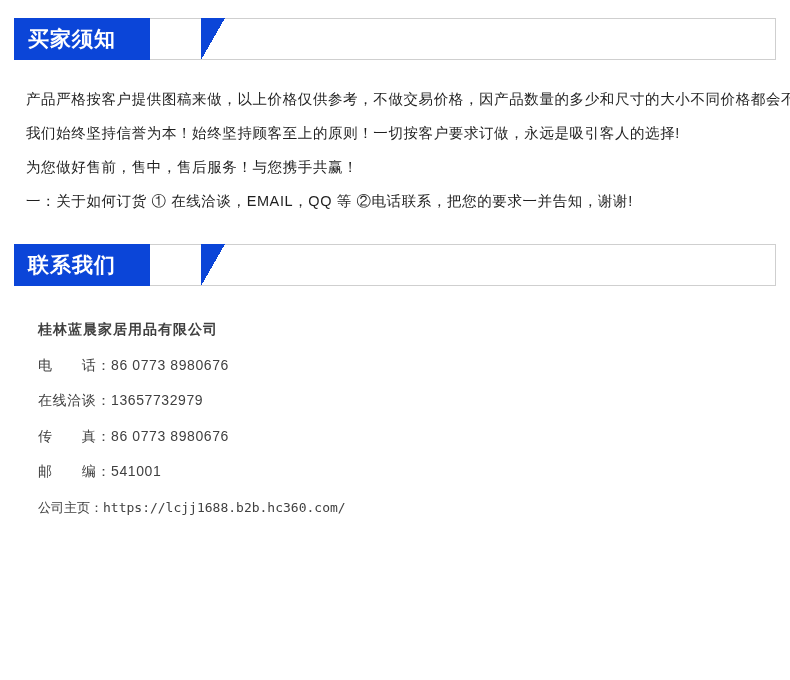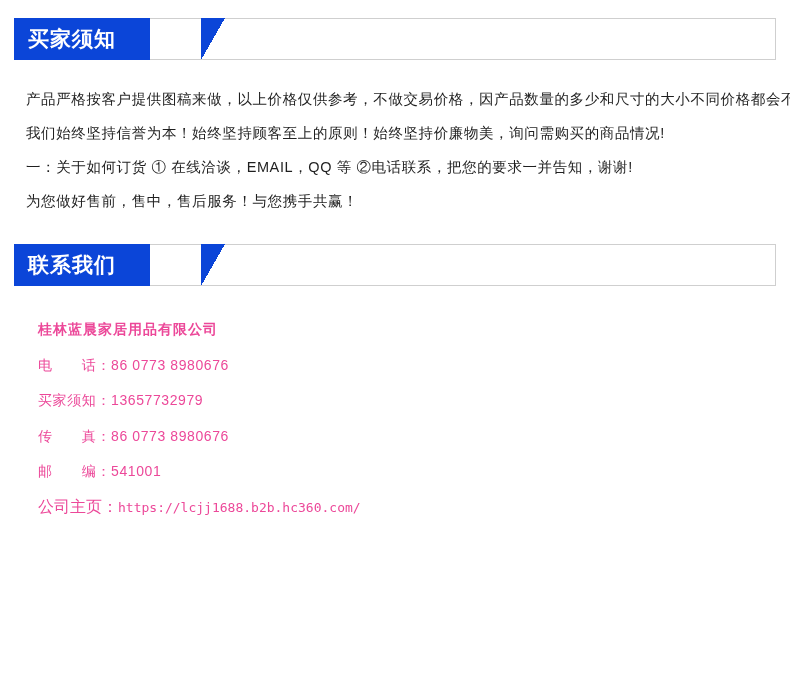--- a/index.html
+++ b/index.html
@@ -65,80 +65,80 @@
     letter-spacing: 0.6px;
     white-space: nowrap;
   }
 
   .contact-body {
     padding: 26px 26px 0 38px;
   }
   .contact-line {
     font-size: 14px;
     line-height: 35.5px;
-    color: #ec4899;
+    color: #404040;
     letter-spacing: 0.6px;
     white-space: nowrap;
   }
   .contact-line.company {
     font-weight: bold;
     letter-spacing: 1px;
   }
   .contact-line .lbl {
     display: inline-block;
   }
   .contact-line.mono-url {
     font-family: "DejaVu Sans Mono", monospace;
     font-size: 13px;
     letter-spacing: 0;
   }
   .contact-line.mono-url .lbl {
     font-family: Liberation Mono, monospace;
-    font-size: 16px;
+    font-size: 13px;
   }
   .spacer-18 { height: 18px; }
 </style>
 </head>
 <body>
 
 <div class="page">
 
   <div class="spacer-18"></div>
 
   <div class="section-header">
     <div class="tab">
       <span>买家须知</span>
     </div>
     <div class="tab-slant" style="left:186px;"></div>
   </div>
 
   <div class="notice-body">
     <div class="notice-line">产品严格按客户提供图稿来做，以上价格仅供参考，不做交易价格，因产品数量的多少和尺寸的大小不同价格都会不一样。</div>
-    <div class="notice-line">我们始终坚持信誉为本！始终坚持顾客至上的原则！始终坚持价廉物美，询问需购买的商品情况!</div>
+    <div class="notice-line">我们始终坚持信誉为本！始终坚持顾客至上的原则！一切按客户要求订做，永远是吸引客人的选择!</div>
+    <div class="notice-line">为您做好售前，售中，售后服务！与您携手共赢！</div>
     <div class="notice-line">一：关于如何订货 ① 在线洽谈，EMAIL，QQ 等 ②电话联系，把您的要求一并告知，谢谢!</div>
-    <div class="notice-line">为您做好售前，售中，售后服务！与您携手共赢！</div>
   </div>
 
   <div class="spacer-18"></div>
 
   <div class="section-header">
     <div class="tab">
       <span>联系我们</span>
     </div>
     <div class="tab-slant" style="left:186px;"></div>
   </div>
 
   <div class="contact-body">
     <div class="contact-line company">桂林蓝晨家居用品有限公司</div>
 
     <div class="contact-line">
       <span class="lbl">电　　话：</span><span>86 0773 8980676</span>
     </div>
     <div class="contact-line">
-      <span class="lbl">买家须知：</span><span>13657732979</span>
+      <span class="lbl">在线洽谈：</span><span>13657732979</span>
     </div>
     <div class="contact-line">
       <span class="lbl">传　　真：</span><span>86 0773 8980676</span>
     </div>
     <div class="contact-line">
       <span class="lbl">邮　　编：</span><span>541001</span>
     </div>
     <div class="contact-line mono-url">
       <span class="lbl">公司主页：</span><span>https://lcjj1688.b2b.hc360.com/</span>
     </div>

